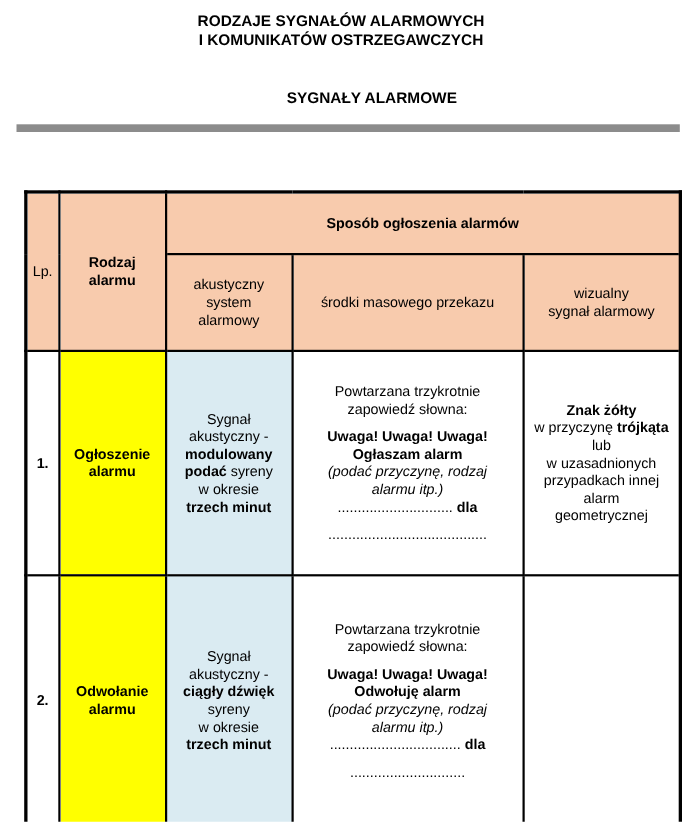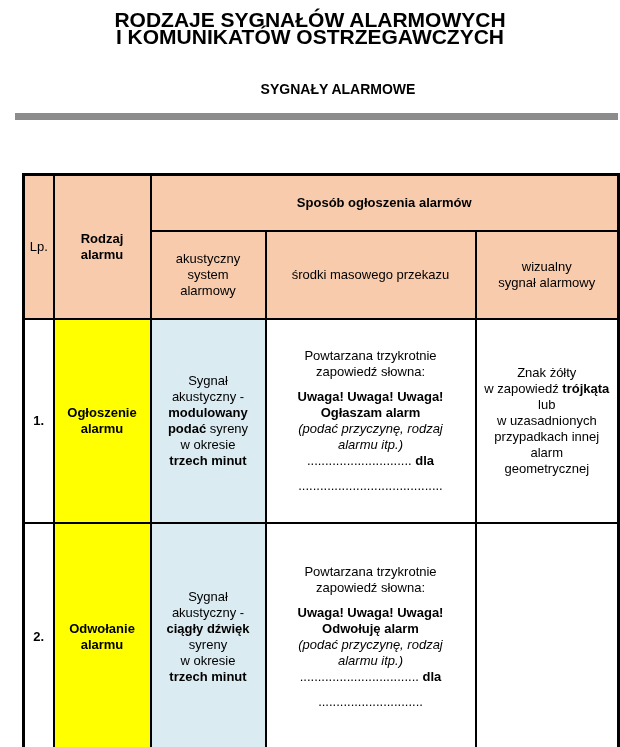--- a/index.html
+++ b/index.html
@@ -10,21 +10,21 @@
     --border-color:#000000;
   }
   html,body{margin:0;padding:0;background:#ffffff;}
   body{
     width:620px;height:747px;overflow:hidden;position:relative;
     font-family:"Liberation Sans",sans-serif;color:#000;
     -webkit-font-smoothing:antialiased;
   }
   .title{
     position:absolute;top:11px;left:0;width:620px;
-    text-align:center;font-weight:bold;font-size:21px;line-height:17px;
+    text-align:center;font-weight:bold;font-size:14px;line-height:17px;
   }
   .subtitle{
     position:absolute;top:81px;left:0;width:620px;
     text-align:center;font-weight:bold;font-size:14px;line-height:16px;padding-left:28px;
   }
   .divider{
     position:absolute;top:113px;left:15px;width:603px;height:7px;
     background:var(--divider-gray);
   }
   table.alarm{
@@ -109,22 +109,22 @@
           <div class="gap"></div>
           <div><span style="font-weight: bold;">Uwaga! Uwaga! Uwaga!</span></div>
           <div><span style="font-weight: bold; text-align: right;">Ogłaszam alarm</span></div>
           <div><span style="font-style: italic;">(podać przyczynę, rodzaj</span></div>
           <div><span style="font-style: italic;">alarmu itp.)</span></div>
           <div><span>............................. </span><span style="font-weight: bold;">dla</span></div>
           <div class="gap"></div>
           <div><span>........................................</span></div>
         </td>
       <td>
-          <div><span style="font-weight: normal;">Znak żółty</span></div>
-          <div><span>w zapowiedź </span><span style="font-weight: bold;">trójkąta</span></div>
+          <div><span style="font-weight: bold;">Znak żółty</span></div>
+          <div><span>w przyczynę </span><span style="font-weight: bold;">trójkąta</span></div>
           <div><span>lub</span></div>
           <div><span>w uzasadnionych</span></div>
           <div><span>przypadkach innej</span></div>
           <div><span>alarm</span></div>
           <div><span>geometrycznej</span></div>
         </td>
     </tr>
     <tr class="r2">
       <td class="bold">2.</td>
       <td class="yellow bold">

